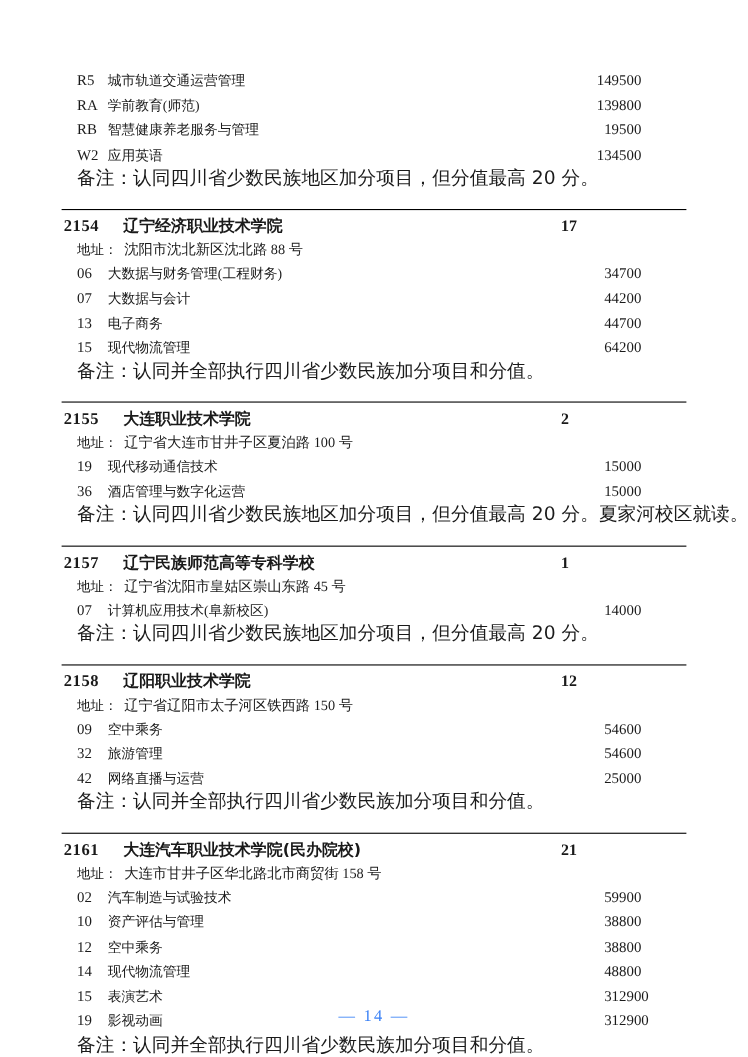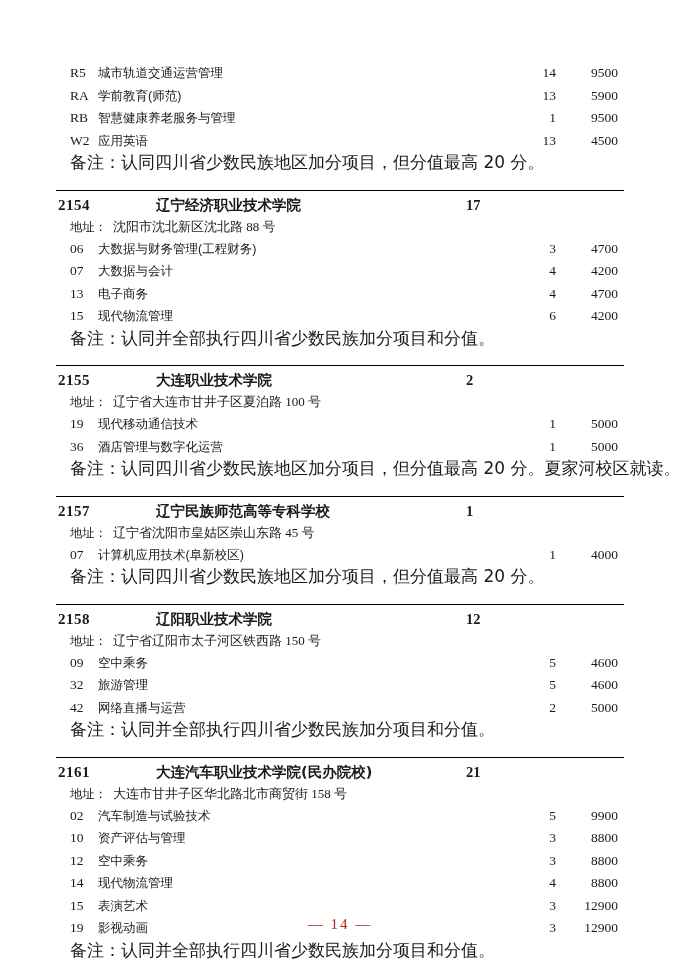--- a/index.html
+++ b/index.html
@@ -37,34 +37,33 @@
     width: 34px;
     flex: 0 0 34px;
     text-align: left;
     padding-left: 14px;
     box-sizing: border-box;
     font-family: "Liberation Serif", serif;
   }
   .row .mname {
     flex: 1 1 auto;
     padding-left: 8px;
-    font-family: Liberation Sans, sans-serif;
+    font-family: Liberation Serif, serif;
     font-size: 12.5px;
   }
   .row .plan {
     width: 52px;
     flex: 0 0 52px;
     text-align: right;
     font-family: "Liberation Serif", serif;
     font-size: 13.5px;
   }
   .row .fee {
     width: 62px;
     flex: 0 0 62px;
-    text-align: right;
     padding-right: 6px;
     font-family: "Liberation Serif", serif;
     font-size: 13.5px;
   }
   .note {
     font-family: "DejaVu Sans", sans-serif;
     font-size: 17px;
     line-height: 21.5px;
     padding-left: 14px;
     white-space: nowrap;
@@ -72,21 +71,20 @@
   
   .school-block {
     margin-top: 16px;
   }
   .school-head {
     display: flex;
     align-items: baseline;
     border-top: 1px solid #000;
     padding-top: 5px;
     margin-bottom: 1px;
-    gap: 44px;
   }
   .school-head .sid {
     font-family: "Liberation Serif", serif;
     font-size: 15px;
     font-weight: bold;
     letter-spacing: 0.5px;
     padding-left: 2px;
   }
   .school-head .sname {
     font-family: "DejaVu Sans", sans-serif;
@@ -122,41 +120,41 @@
   }
   .footer {
     position: absolute;
     left: 0;
     right: 0;
     bottom: 28px;
     text-align: center;
     font-family: "Liberation Serif", serif;
     font-size: 15px;
     letter-spacing: 2px;
-    color: #b91c1c;
+    color: #3b82f6;
   }
 </style>
 </head>
 <body>
 
 <div class="page">
   <div class="content">
 
     <div>
       <div class="row">
         <span class="code">R5</span>
         <span class="mname">城市轨道交通运营管理</span>
         <span class="plan">14</span>
         <span class="fee">9500</span>
       </div>
       <div class="row">
         <span class="code">RA</span>
         <span class="mname">学前教育(师范)</span>
         <span class="plan">13</span>
-        <span class="fee">5900</span>
+        <span class="fee">9800</span>
       </div>
       <div class="row">
         <span class="code">RB</span>
         <span class="mname">智慧健康养老服务与管理</span>
         <span class="plan">1</span>
         <span class="fee">9500</span>
       </div>
       <div class="row">
         <span class="code">W2</span>
         <span class="mname">应用英语</span>

